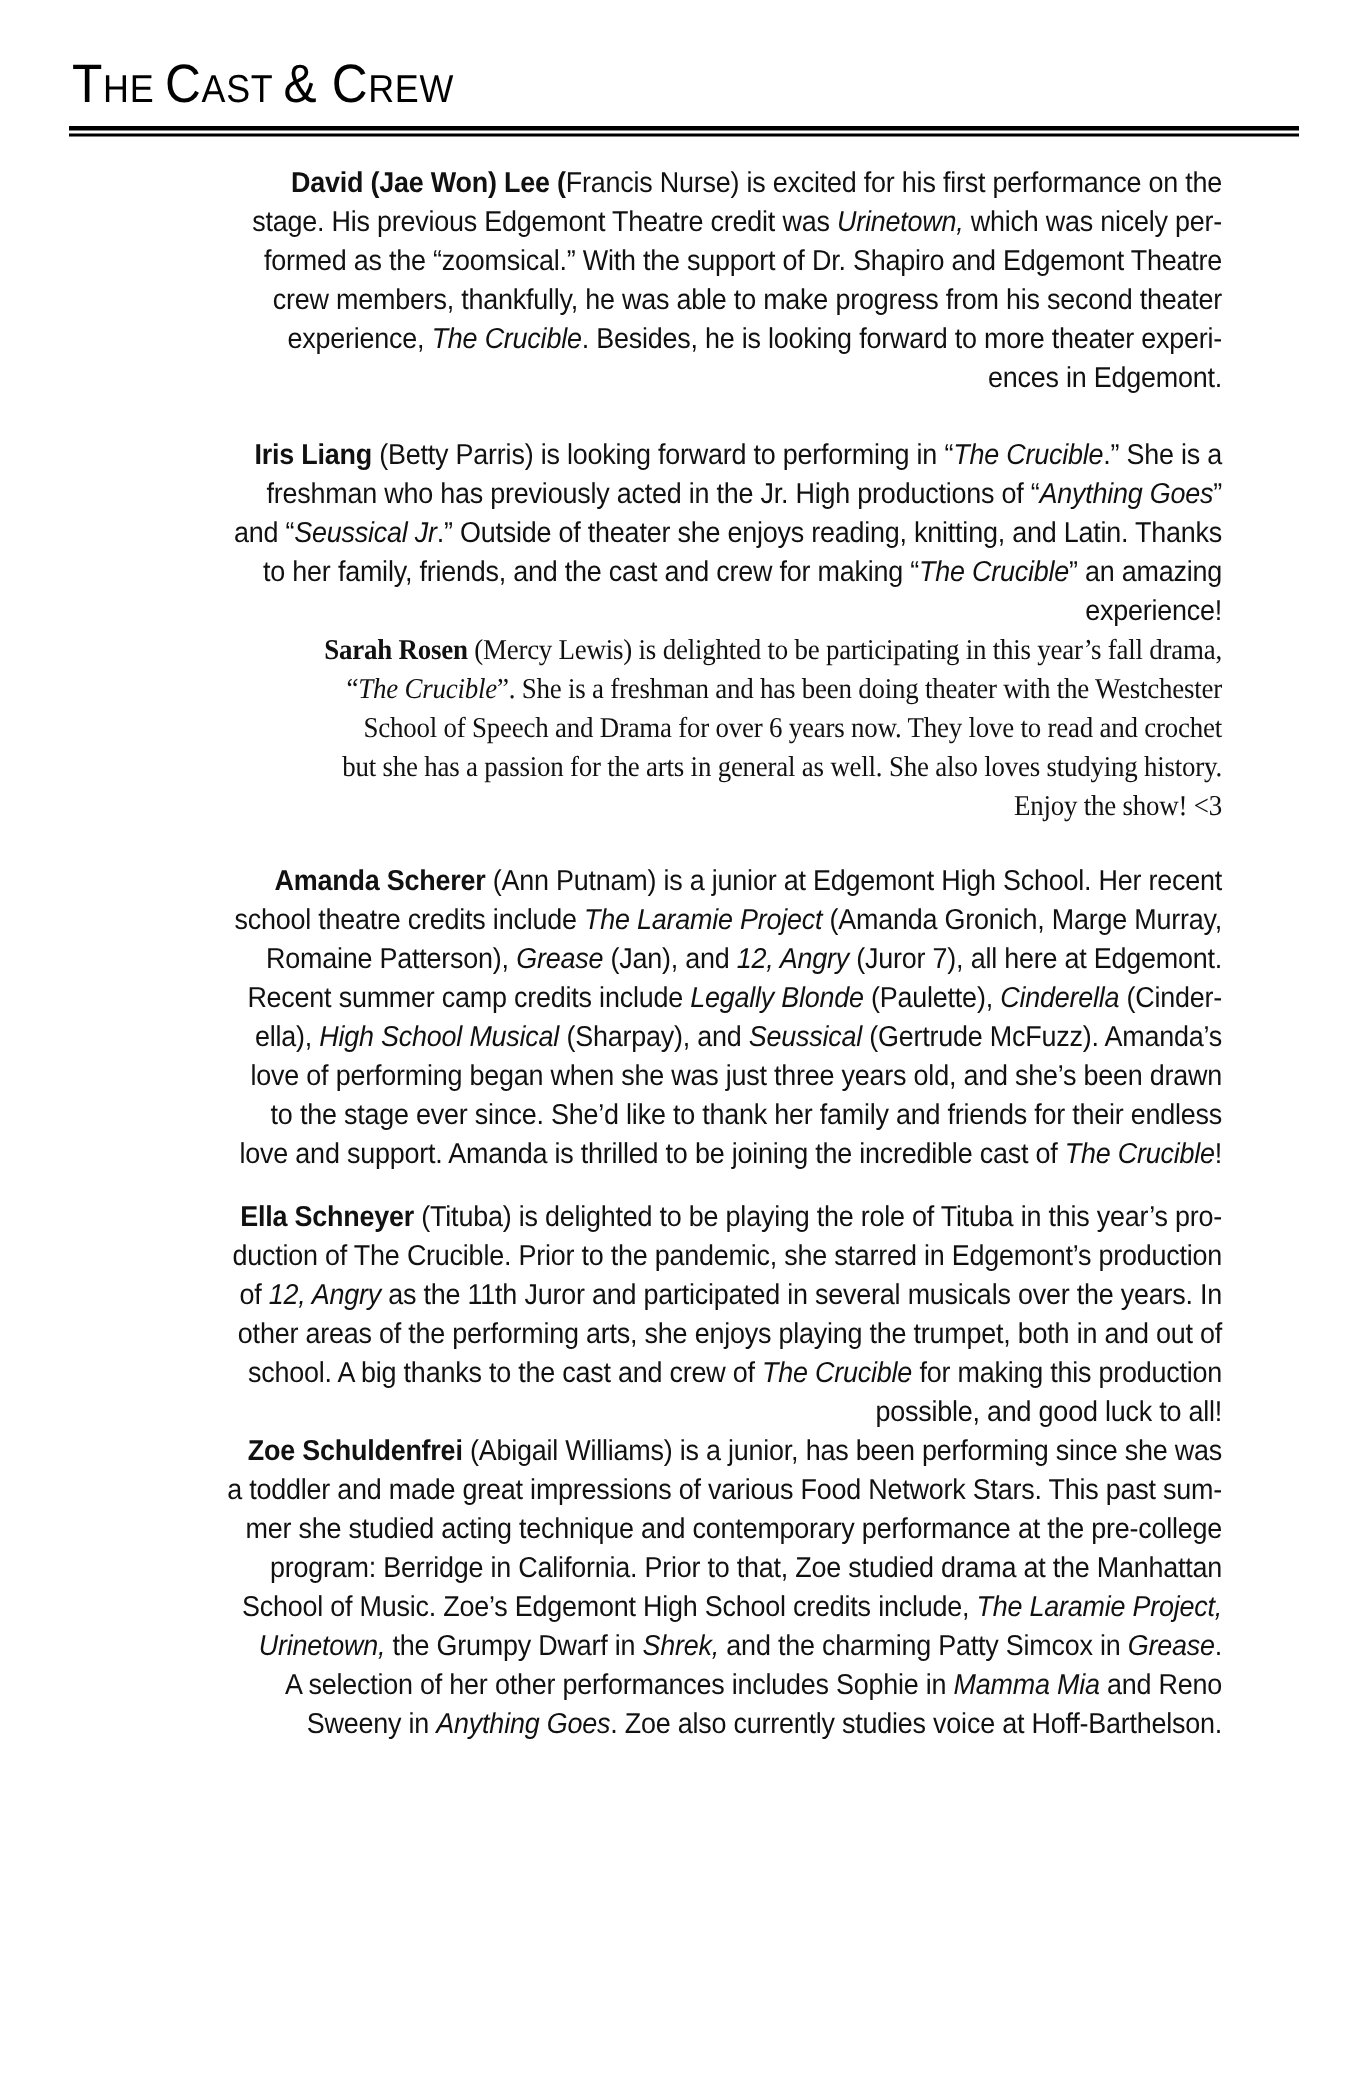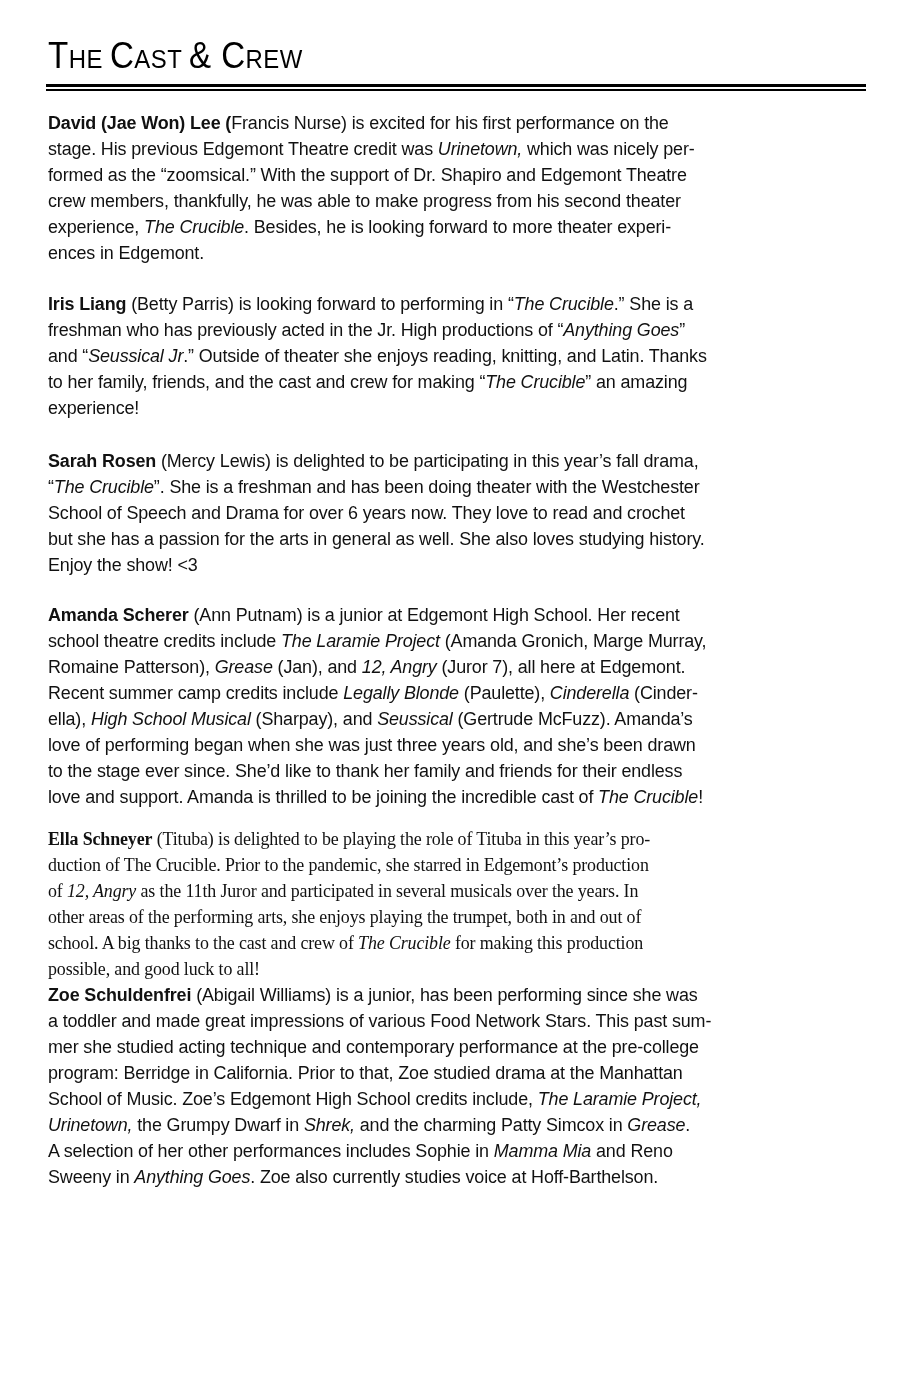--- a/index.html
+++ b/index.html
@@ -39,20 +39,21 @@
     background: #000;
   }
   .rule-thick { top: 84px; height: 3px; }
   .rule-thin  { top: 89px; height: 2px; }
 
   .bios {
     position: absolute;
     left: 48px;
     top: 110px;
     width: 820px;
+    text-align: right;
   }
   .bio { margin: 0; }
   .bio-line {
     display: block;
     font-size: 19.2px;
     line-height: 26px;
     height: 26px;
     white-space: nowrap;
     letter-spacing: -0.15px;
     transform: scaleX(0.935);
@@ -77,38 +78,38 @@
       <span class="bio-line"><span>experience, </span><span class="seg-i">The Crucible</span><span>. Besides, he is looking forward to more theater experi-</span></span>
       <span class="bio-line"><span>ences in Edgemont.</span></span>
     </div>
     <div class="bio" style="margin-top: 25px;">
       <span class="bio-line"><span class="seg-b">Iris Liang</span><span> (Betty Parris) is looking forward to performing in “</span><span class="seg-i">The Crucible</span><span>.” She is a</span></span>
       <span class="bio-line"><span>freshman who has previously acted in the Jr. High productions of “</span><span class="seg-i">Anything Goes</span><span>”</span></span>
       <span class="bio-line"><span>and “</span><span class="seg-i">Seussical Jr</span><span>.” Outside of theater she enjoys reading, knitting, and Latin. Thanks</span></span>
       <span class="bio-line"><span>to her family, friends, and the cast and crew for making “</span><span class="seg-i">The Crucible</span><span>” an amazing</span></span>
       <span class="bio-line"><span>experience!</span></span>
     </div>
-    <div class="bio" style="margin-top: 27px;">
+    <div class="bio" style=" font-family: Liberation Serif, serif;">
       <span class="bio-line"><span class="seg-b">Sarah Rosen</span><span> (Mercy Lewis) is delighted to be participating in this year’s fall drama,</span></span>
       <span class="bio-line"><span>“</span><span class="seg-i">The Crucible</span><span>”. She is a freshman and has been doing theater with the Westchester</span></span>
       <span class="bio-line"><span>School of Speech and Drama for over 6 years now. They love to read and crochet</span></span>
       <span class="bio-line"><span>but she has a passion for the arts in general as well. She also loves studying history.</span></span>
       <span class="bio-line"><span>Enjoy the show! &lt;3</span></span>
     </div>
     <div class="bio" style="margin-top: 24px;">
       <span class="bio-line"><span class="seg-b">Amanda Scherer</span><span> (Ann Putnam) is a junior at Edgemont High School. Her recent</span></span>
       <span class="bio-line"><span>school theatre credits include </span><span class="seg-i">The Laramie Project</span><span> (Amanda Gronich, Marge Murray,</span></span>
       <span class="bio-line"><span>Romaine Patterson), </span><span class="seg-i">Grease</span><span> (Jan), and </span><span class="seg-i">12, Angry</span><span> (Juror 7), all here at Edgemont.</span></span>
       <span class="bio-line"><span>Recent summer camp credits include </span><span class="seg-i">Legally Blonde</span><span> (Paulette), </span><span class="seg-i">Cinderella</span><span> (Cinder-</span></span>
       <span class="bio-line"><span>ella), </span><span class="seg-i">High School Musical</span><span> (Sharpay), and </span><span class="seg-i">Seussical</span><span> (Gertrude McFuzz). Amanda’s</span></span>
       <span class="bio-line"><span>love of performing began when she was just three years old, and she’s been drawn</span></span>
       <span class="bio-line"><span>to the stage ever since. She’d like to thank her family and friends for their endless</span></span>
       <span class="bio-line"><span>love and support. Amanda is thrilled to be joining the incredible cast of </span><span class="seg-i">The Crucible</span><span>!</span></span>
     </div>
-    <div class="bio" style="margin-top: 16px; font-family: Liberation Serif, serif;">
+    <div class="bio" style="margin-top: 16px;">
       <span class="bio-line"><span class="seg-b">Ella Schneyer</span><span> (Tituba) is delighted to be playing the role of Tituba in this year’s pro-</span></span>
       <span class="bio-line"><span>duction of The Crucible. Prior to the pandemic, she starred in Edgemont’s production</span></span>
       <span class="bio-line"><span>of </span><span class="seg-i">12, Angry</span><span> as the 11th Juror and participated in several musicals over the years. In</span></span>
       <span class="bio-line"><span>other areas of the performing arts, she enjoys playing the trumpet, both in and out of</span></span>
       <span class="bio-line"><span>school. A big thanks to the cast and crew of </span><span class="seg-i">The Crucible</span><span> for making this production</span></span>
       <span class="bio-line"><span>possible, and good luck to all!</span></span>
     </div>
     <div class="bio" style="">
       <span class="bio-line"><span class="seg-b">Zoe Schuldenfrei</span><span> (Abigail Williams) is a junior, has been performing since she was</span></span>
       <span class="bio-line"><span>a toddler and made great impressions of various Food Network Stars. This past sum-</span></span>

